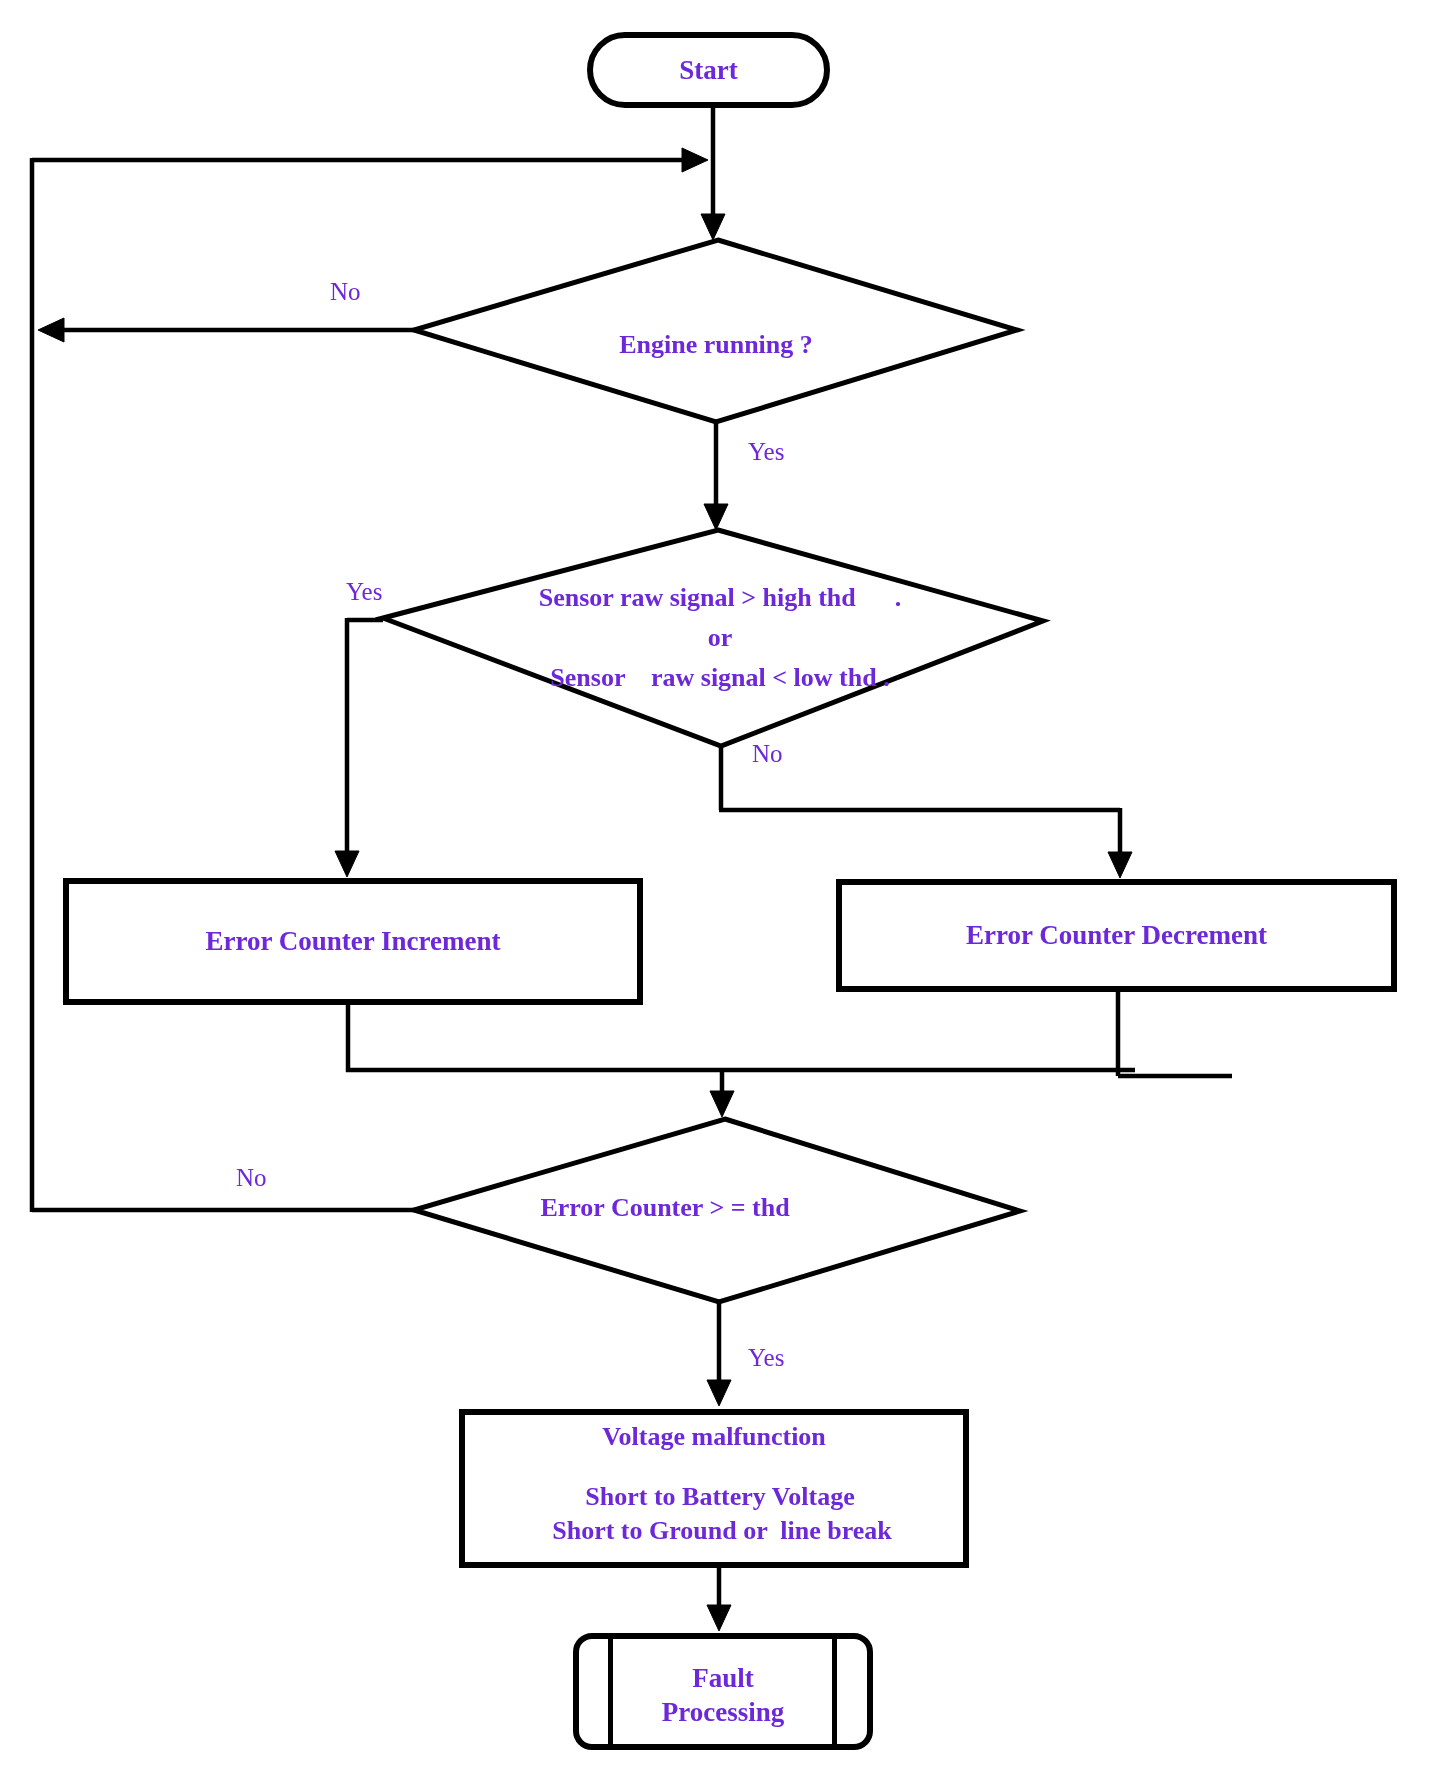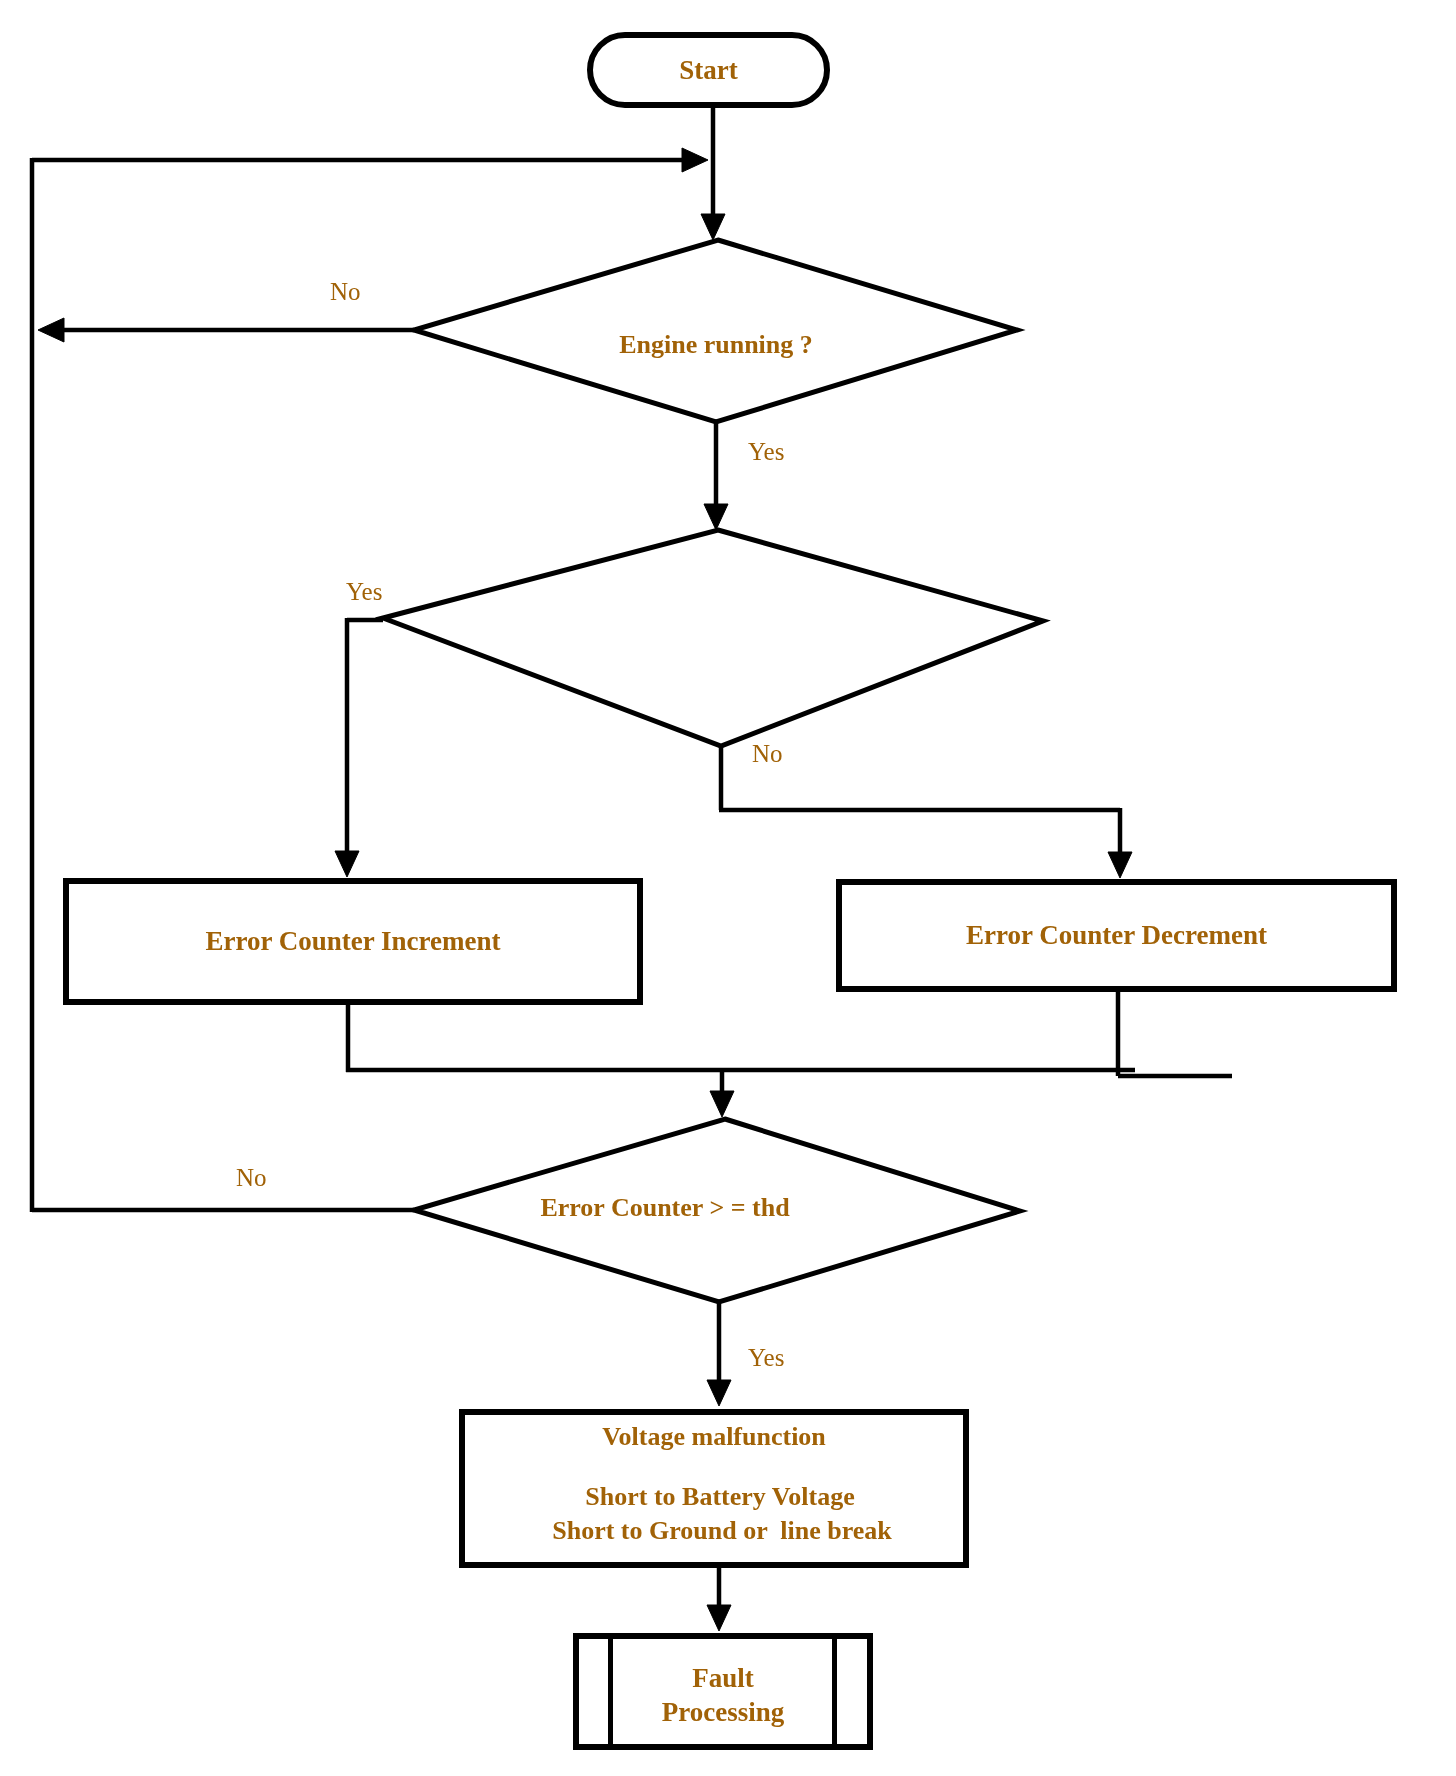--- a/index.html
+++ b/index.html
@@ -1,18 +1,18 @@
 <!DOCTYPE html>
 <html><head>
 <meta charset="utf-8">
 <style>
   html,body{margin:0;padding:0;background:#ffffff;}
   .canvas{
     position:relative;width:1456px;height:1776px;background:#ffffff;
-    font-family:"Liberation Serif","DejaVu Serif",serif;color:#a16207;overflow:hidden;
+    font-family:"Liberation Serif","DejaVu Serif",serif;color:#6d28d9;overflow:hidden;
   }
   svg.wires{position:absolute;left:0;top:0;width:1456px;height:1776px;}
   svg.wires line{stroke:#000;stroke-width:4.5;}
   svg.wires polygon.diamond{fill:none;stroke:#000;stroke-width:5;stroke-linejoin:miter;}
   svg.wires polygon.arrow{fill:#000;stroke:#000;stroke-width:1;}
   .node{
     position:absolute;box-sizing:border-box;display:flex;align-items:center;justify-content:center;
     text-align:center;font-weight:bold;font-size:27px;line-height:1.2;
   }
   .terminator{border:6px solid #000;border-radius:40px;}
@@ -77,40 +77,45 @@
   </svg>
 
   <div class="node terminator" style="left:587px;top:32px;width:243px;height:76px;">
     <span>Start</span>
   </div>
 
   <div class="dtext" style="left:414px;top:256px;width:604px;height:178px;">
     <div>Engine running ?</div>
   </div>
 
+  <div class="dtext" style="left:450px;top:578px;width:540px;height:120px;">
+    <div>Sensor raw signal &gt; high thd      .</div>
+    <div>or</div>
+    <div>Sensor    raw signal &lt; low thd .</div>
+  </div>
 
   <div class="node process" style="left:836px;top:879px;width:561px;height:113px;">
     <span>Error Counter Decrement</span>
   </div>
 
   <div class="node process" style="left:63px;top:878px;width:580px;height:127px;">
     <span>Error Counter Increment</span>
   </div>
 
   <div class="dtext" style="left:415px;top:1180px;width:500px;height:56px;font-family:Liberation Serif, serif;">
     <div>Error Counter &gt; = thd</div>
   </div>
 
   <div class="node process" style="left:459px;top:1409px;width:510px;height:159px;flex-direction:column;justify-content:flex-start;font-size:26px;">
     <div class="mal-line" style="margin-top:6px;">Voltage malfunction</div>
     <div class="mal-line" style="margin-top:28px;margin-left:12px;">Short to Battery Voltage</div>
     <div class="mal-line" style="margin-top:2px;margin-left:16px;">Short to Ground or  line break</div>
   </div>
 
-  <div class="node process" style="left:573px;top:1633px;width:300px;height:117px;flex-direction:column;padding-top:6px;">
+  <div class="node process" style="left:573px;top:1633px;width:300px;height:117px;flex-direction:column;padding-top:6px;border-radius:19px;">
     <div class="predef-bar" style="left:29px;"></div>
     <div class="predef-bar" style="right:30px;"></div>
     <div style="line-height:34px;">Fault</div>
     <div style="line-height:34px;">Processing</div>
   </div>
 
   <div class="edge-label" style="left:330px;top:278px;">No</div>
   <div class="edge-label" style="left:748px;top:438px;">Yes</div>
   <div class="edge-label" style="left:346px;top:578px;">Yes</div>
   <div class="edge-label" style="left:752px;top:740px;">No</div>

